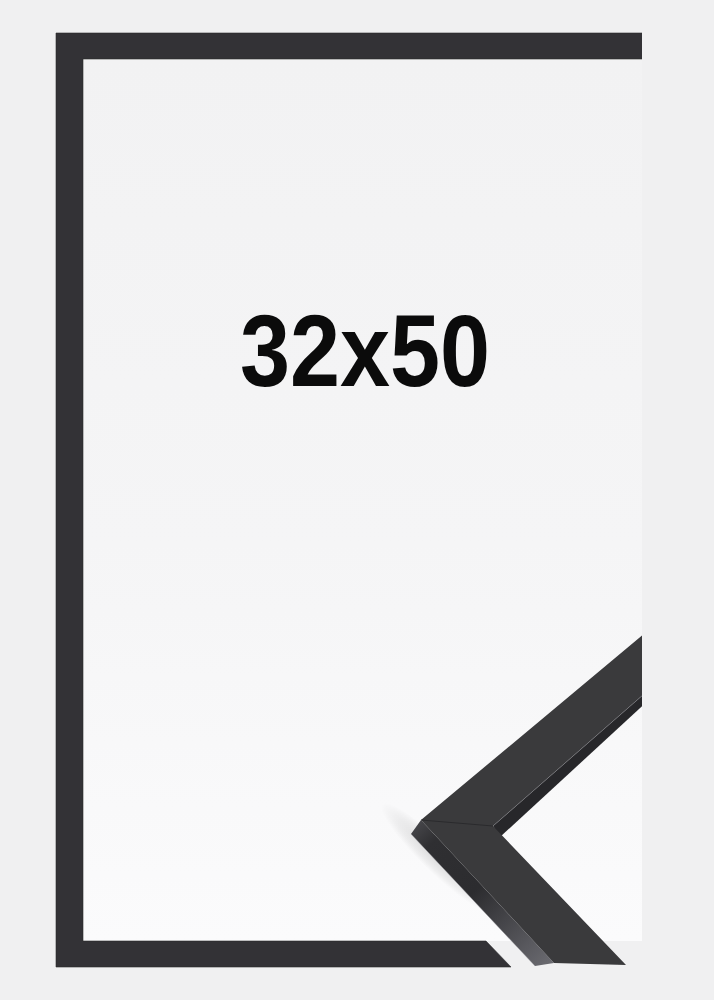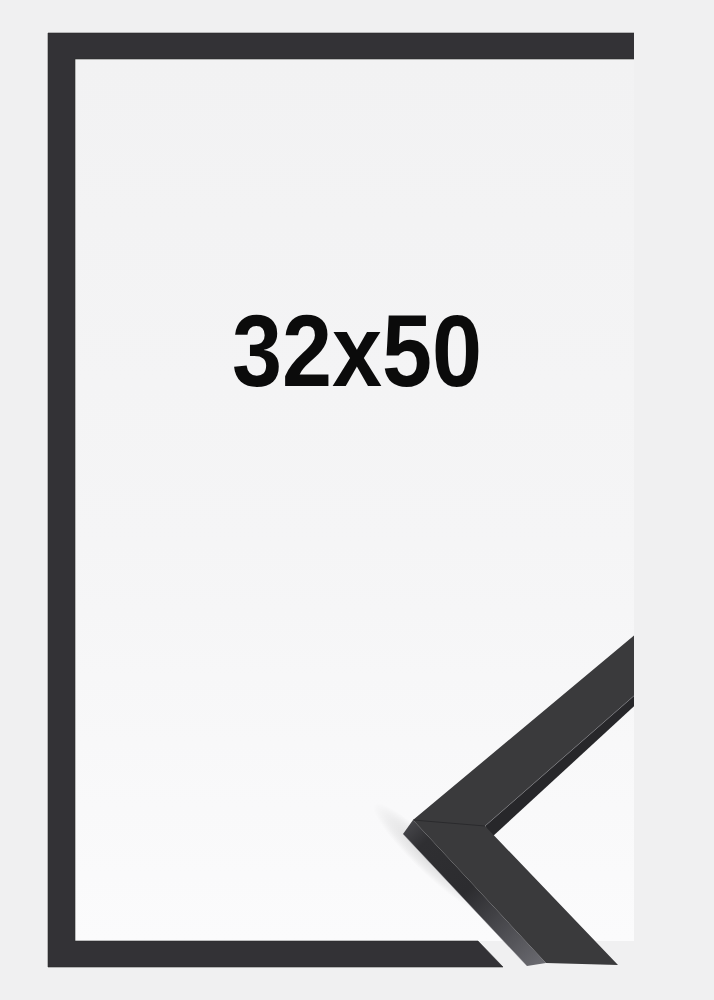--- a/index.html
+++ b/index.html
@@ -6,20 +6,21 @@
     margin: 0;
     padding: 0;
     background: #f0f0f1;
     font-family: "Liberation Sans", sans-serif;
   }
   .stage {
     position: relative;
     width: 634px;
     height: 1000px;
     overflow: hidden;
+    margin-left: 8px;
   }
   .stage svg {
     display: block;
     width: 714px;
     height: 1000px;
   }
   .size-label-text {
     font-family: "Liberation Sans", "DejaVu Sans", sans-serif;
     font-weight: 700;
   }

